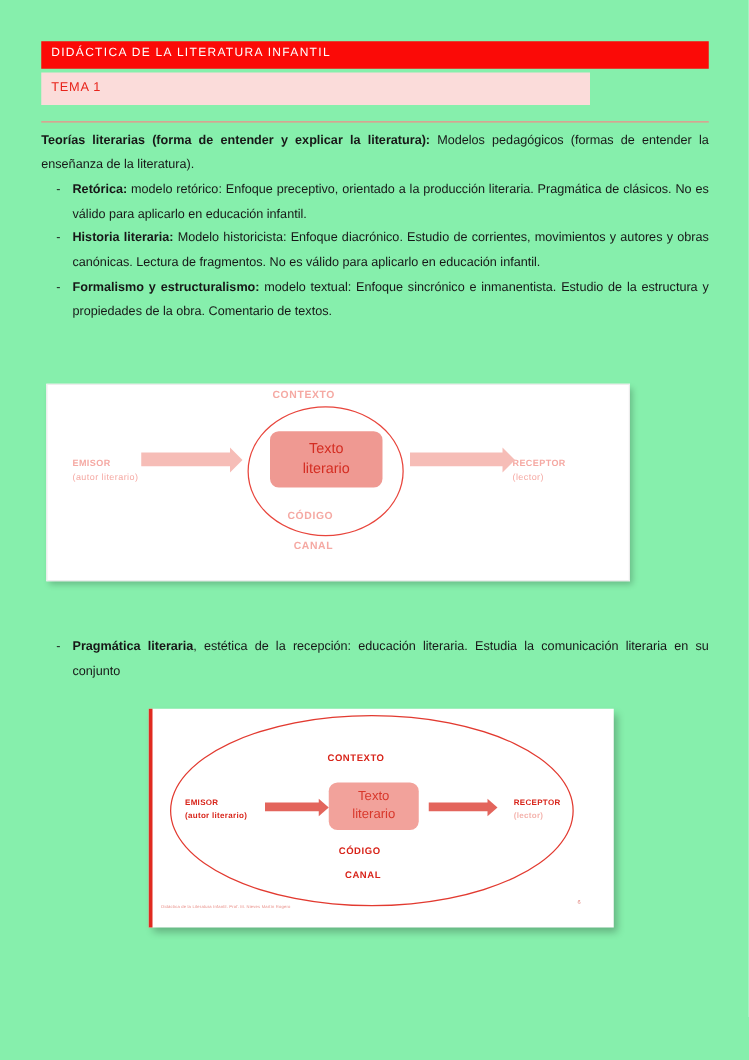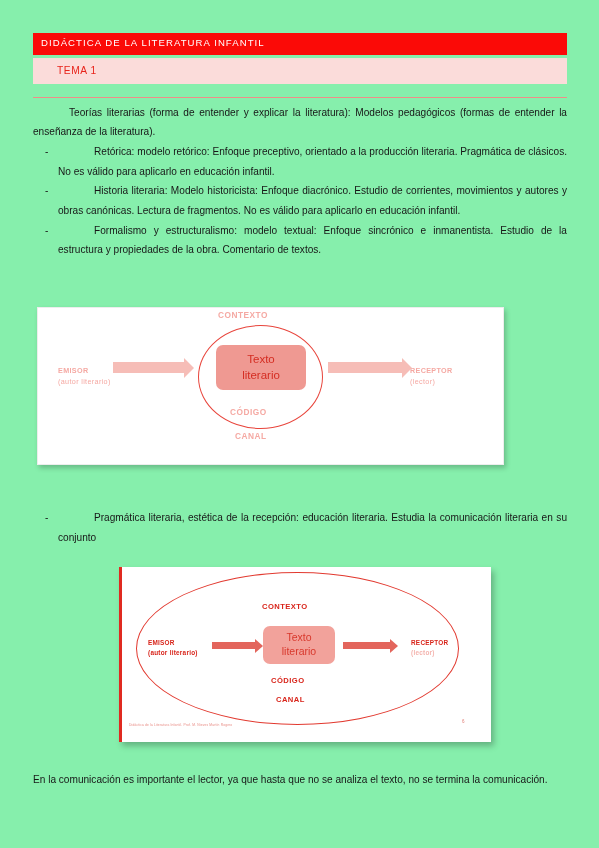--- a/index.html
+++ b/index.html
@@ -40,25 +40,25 @@
     line-height: 1.1;
     box-sizing: border-box;
     width: 534px;
   }
   .banner-sub {
     background: #fbdcda;
     color: #e8241b;
     font-size: 10.2px;
     letter-spacing: 0.6px;
     font-weight: 500;
-    padding: 7px 8px 8px 24px;
+    padding: 7px 8px 8px 8px;
     line-height: 1.1;
     margin-top: 3px;
     box-sizing: border-box;
-    width: 534px;
+    width: 439px;
   }
   .rule-red {
     border: 0;
     border-top: 1.1px solid #f08e88;
     margin: 13px 0 5px 0;
     width: 534px;
   }
 
   
   .section-title {
@@ -72,22 +72,21 @@
 
   
   .para {
     font-size: 10.1px;
     line-height: 1.95;
     color: #171717;
     text-align: justify;
     margin: 0;
   }
   .para b, .bullet b {
-    font-weight: normal;
-    margin-left: 36px;
+    font-weight: bold;
   }
   .bullets {
     margin: 0;
     padding: 0;
     list-style: none;
   }
   .bullet {
     font-size: 10.1px;
     line-height: 1.95;
     color: #171717;
@@ -380,14 +379,13 @@
     <div class="d2-receptor">
       <div>RECEPTOR</div>
       <div class="sub">(lector)</div>
     </div>
     <div class="d2-arrow d2-arrow-l"></div>
     <div class="d2-arrow d2-arrow-r"></div>
     <div class="d2-footer">Didáctica de la Literatura Infantil. Prof. M. Nieves Martín Rogero</div>
     <div class="d2-pagenum">6</div>
   </div>
 
-  <div class="closing">En la comunicación es importante el lector, ya que hasta que no se analiza el texto, no se termina la comunicación.</div>
 </div>
 
 </body></html>

